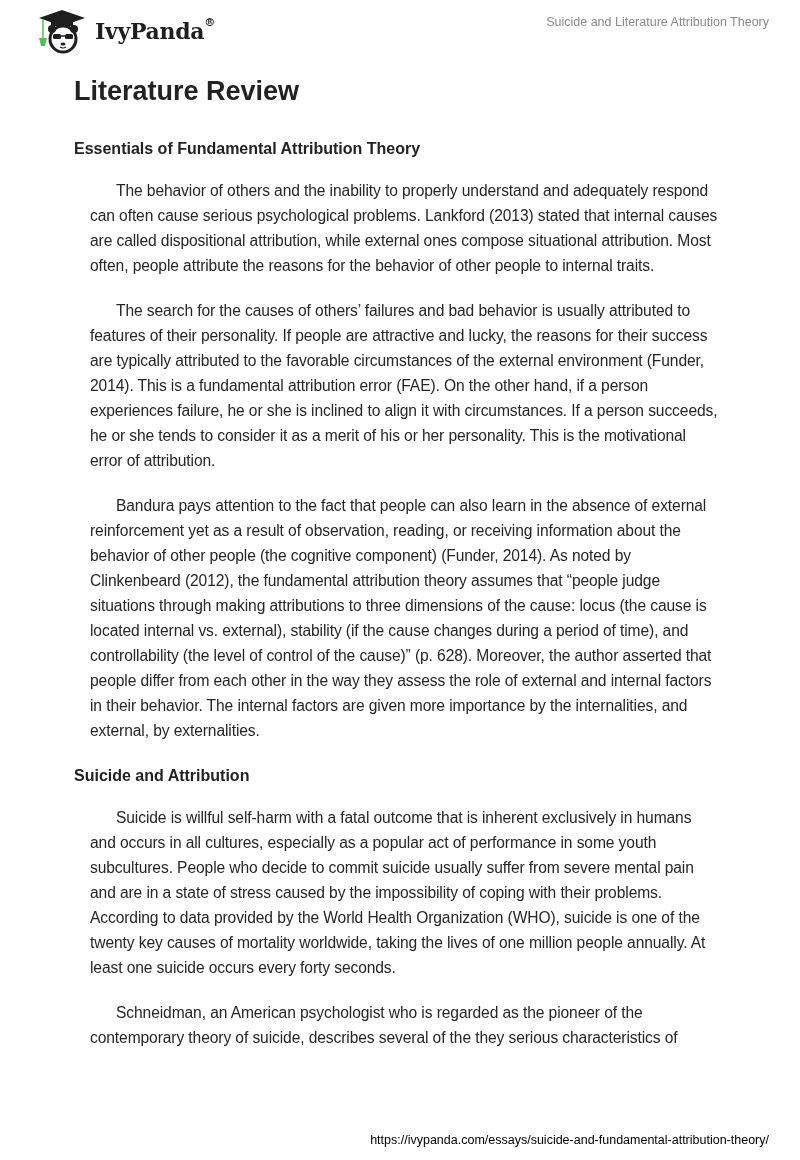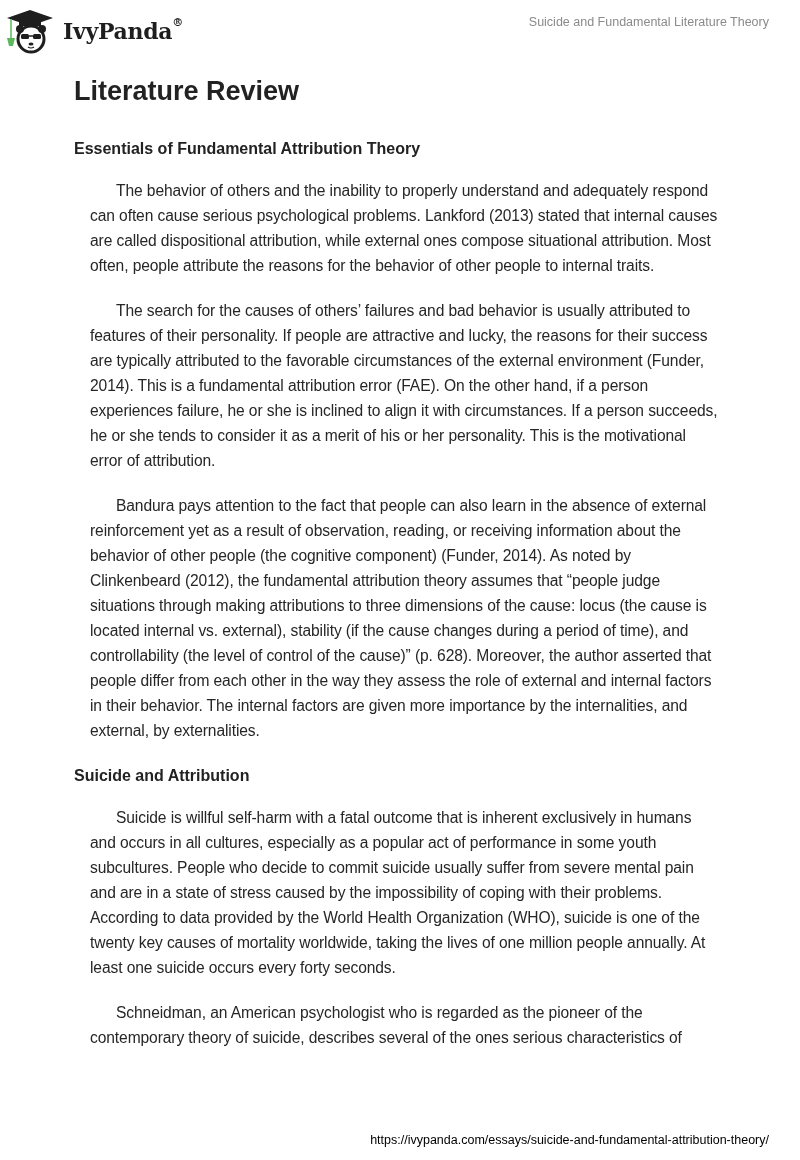--- a/index.html
+++ b/index.html
@@ -1,18 +1,18 @@
 <!DOCTYPE html>
 <html><head>
   <meta charset="utf-8">
   <style>
     html, body { margin: 0; padding: 0; background: #ffffff; }
     body { width: 800px; height: 1160px; position: relative; overflow: hidden; font-family: "Liberation Sans", sans-serif; color: #222; }
     .header { position: absolute; left: 0; top: 0; width: 800px; height: 60px; }
-    .logo { position: absolute; left: 3px; top: 8px; display: flex; align-items: center; }
+    .logo { position: absolute; left: 35px; top: 8px; display: flex; align-items: center; }
     .logo svg { width: 54px; height: 46px; }
     .logo-text { font-family: "DejaVu Serif", serif; font-weight: bold; font-size: 22px; color: #1e1e1e; margin-left: 6px; letter-spacing: -0.3px; }
     .logo-text sup { font-size: 11px; vertical-align: top; position: relative; top: -2px; }
     .doc-title { position: absolute; right: 31px; top: 15px; font-size: 12.5px; color: #8a8a8a; }
     .content { position: absolute; left: 74px; top: 72px; width: 660px; }
     h1 { font-size: 27px; font-weight: bold; margin: 0; line-height: 38px; color: #222; }
     h2 { font-size: 16px; font-weight: bold; margin: 0; line-height: 34px; color: #222; }
     .h2-first { margin-top: 22px; }
     p { margin: 16px; font-size: 15.6px; line-height: 25px; text-indent: 26px; color: #262626; letter-spacing: -0.1px; }
     .p-gap { margin-top: 20px; }
@@ -39,29 +39,29 @@
 
       <rect x="18" y="26" width="8" height="5" rx="1.5" fill="#1e1e1e"></rect>
       <rect x="30" y="26" width="8" height="5" rx="1.5" fill="#1e1e1e"></rect>
       <line x1="26" y1="28" x2="30" y2="28" stroke="#1e1e1e" stroke-width="1.5"></line>
 
       <ellipse cx="28" cy="36" rx="2.5" ry="1.5" fill="#1e1e1e"></ellipse>
       <path d="M25,39 Q28,41 31,39" stroke="#1e1e1e" stroke-width="1.2" fill="none"></path>
     </svg>
     <span class="logo-text"><span>IvyPanda</span><sup>®</sup></span>
   </div>
-  <div class="doc-title">Suicide and Fundamental Literature Theory</div>
+  <div class="doc-title">Suicide and Literature Attribution Theory</div>
 </div>
 
 <div class="content">
   <h1>Literature Review</h1>
 
   <h2 class="h2-first">Essentials of Fundamental Attribution Theory</h2>
   <p class="after-h2">The behavior of others and the inability to properly understand and adequately respond can often cause serious psychological problems. Lankford (2013) stated that internal causes are called dispositional attribution, while external ones compose situational attribution. Most often, people attribute the reasons for the behavior of other people to internal traits.</p>
   <p class="p-gap">The search for the causes of others’ failures and bad behavior is usually attributed to features of their personality. If people are attractive and lucky, the reasons for their success are typically attributed to the favorable circumstances of the external environment (Funder, 2014). This is a fundamental attribution error (FAE). On the other hand, if a person experiences failure, he or she is inclined to align it with circumstances. If a person succeeds, he or she tends to consider it as a merit of his or her personality. This is the motivational error of attribution.</p>
   <p class="p-gap">Bandura pays attention to the fact that people can also learn in the absence of external reinforcement yet as a result of observation, reading, or receiving information about the behavior of other people (the cognitive component) (Funder, 2014). As noted by Clinkenbeard (2012), the fundamental attribution theory assumes that “people judge situations through making attributions to three dimensions of the cause: locus (the cause is located internal vs. external), stability (if the cause changes during a period of time), and controllability (the level of control of the cause)” (p. 628). Moreover, the author asserted that people differ from each other in the way they assess the role of external and internal factors in their behavior. The internal factors are given more importance by the internalities, and external, by externalities.</p>
 
   <h2 class="suicide-h">Suicide and Attribution</h2>
   <p class="after-h2">Suicide is willful self-harm with a fatal outcome that is inherent exclusively in humans and occurs in all cultures, especially as a popular act of performance in some youth subcultures. People who decide to commit suicide usually suffer from severe mental pain and are in a state of stress caused by the impossibility of coping with their problems. According to data provided by the World Health Organization (WHO), suicide is one of the twenty key causes of mortality worldwide, taking the lives of one million people annually. At least one suicide occurs every forty seconds.</p>
-  <p class="p-gap">Schneidman, an American psychologist who is regarded as the pioneer of the contemporary theory of suicide, describes several of the ones serious characteristics of</p>
+  <p class="p-gap">Schneidman, an American psychologist who is regarded as the pioneer of the contemporary theory of suicide, describes several of the they serious characteristics of</p>
 </div>
 
 <div class="footer-url">https://ivypanda.com/essays/suicide-and-fundamental-attribution-theory/</div>
 
 </body></html>

